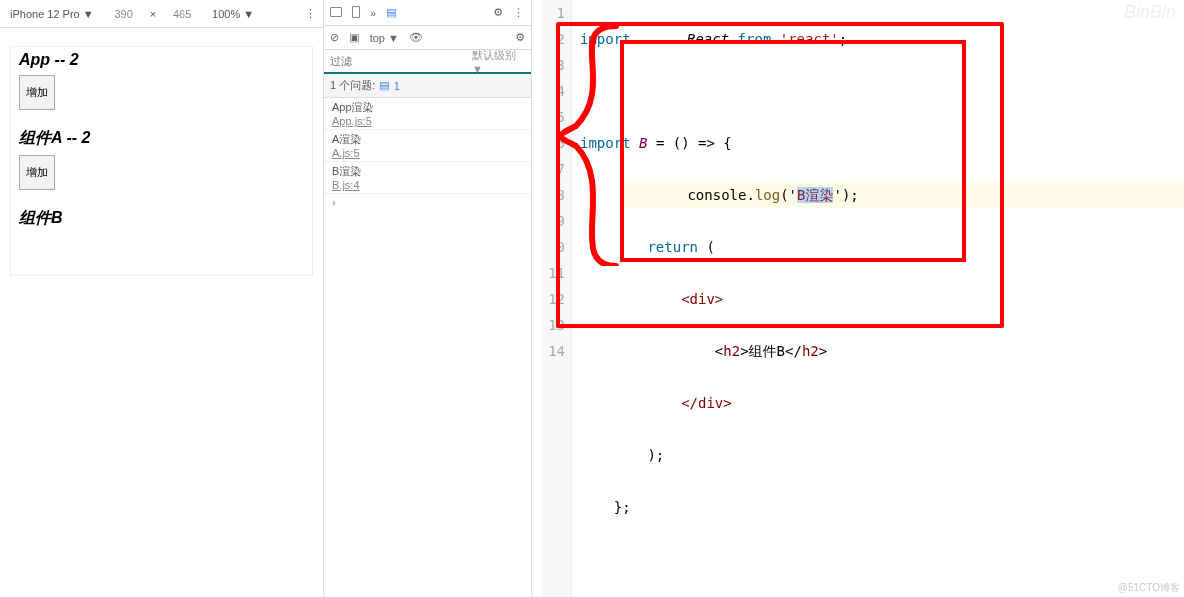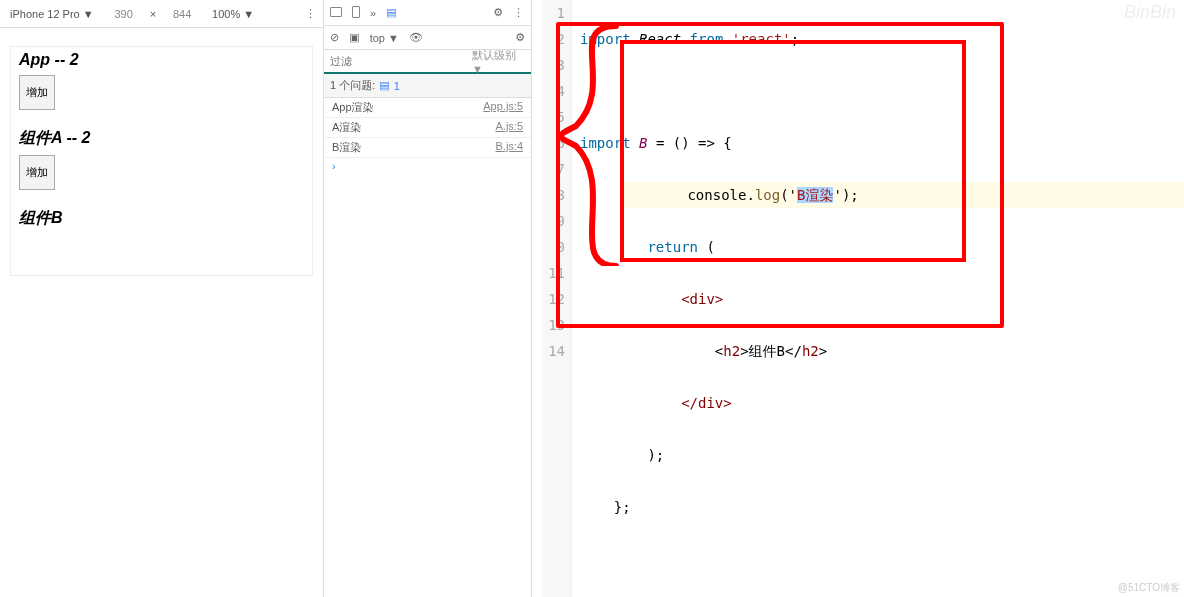--- a/index.html
+++ b/index.html
@@ -17,38 +17,38 @@
 
 .devtools { width: 208px; border-right: 1px solid #ddd; display: flex; flex-direction: column; font-size: 11px; }
 .dt-tabbar { height: 26px; border-bottom: 1px solid #ddd; display: flex; align-items: center; gap: 10px; padding: 0 6px; color: #666; }
 .dt-tabbar .icon { cursor: pointer; }
 .dt-tabbar .chevron { margin-left: auto; }
 .dt-row2 { height: 24px; border-bottom: 1px solid #ddd; display: flex; align-items: center; gap: 10px; padding: 0 6px; color: #666; }
 .dt-row3 { height: 24px; border-bottom: 2px solid #0f766e; display: flex; align-items: center; padding: 0 6px; color: #999; }
 .dt-row3 input { border: none; outline: none; font-size: 11px; flex: 1; }
 .dt-issues { height: 24px; border-bottom: 1px solid #ddd; display: flex; align-items: center; padding: 0 6px; color: #555; background: #f5f5f5; }
 .dt-issues .blue { color: #3b82f6; margin-left: 4px; }
-.log-entry { display: flex; justify-content: space-between; padding: 2px 8px; color: #555; border-bottom: 1px solid #f0f0f0; }
+.log-entry { display: flex; justify-content: space-between; padding: 2px 8px; color: #555; border-bottom: 1px solid #f0f0f0; flex-direction: column; }
 .log-entry .src { color: #888; text-decoration: underline; }
 .log-prompt { padding: 2px 8px; color: #3b82f6; }
 
 
 .ide { flex: 1; display: flex; flex-direction: column; background: #fff; }
 .ide-main { flex: 1; display: flex; }
 .editor { flex: 1; display: flex; flex-direction: column; position: relative; }
 .gutter-and-code { flex: 1; display: flex; font-family: 'Consolas', monospace; font-size: 14px; line-height: 26px; }
 .brk { width: 10px; background: #fff; }
 .gutter { width: 30px; text-align: right; color: #aaa; background: #f7f7f7; padding-right: 6px; border-right: 1px solid #eee; }
 .code { flex: 1; padding-left: 8px; overflow: hidden; white-space: pre; }
 .code .kw { color: #0369a1; }
 .code .def { color: #7f0055; font-style: italic; }
 .code .fn { color: #795e26; }
 .code .str { color: #a31515; }
 .code .tag { color: #800000; }
-.code .id { font-style: italic; }
+.code .id { font-style: italic; margin-left: 48px; }
 .code .sel-bg { background: #add6ff; }
 .line-hl { background: #fffbe6; margin-left: 40px; }
 
 
 .red-box { position: absolute; border: 4px solid red; pointer-events: none; }
 .red-box.outer { left: 556px; top: 22px; width: 448px; height: 306px; border-radius: 2px; }
 .red-box.inner { left: 620px; top: 40px; width: 346px; height: 222px; }
 .red-curl { position: absolute; left: 556px; top: 26px; width: 64px; height: 240px; pointer-events: none; }
 
 .watermark { position: absolute; right: 4px; bottom: 2px; font-size: 10px; color: #ccc; margin-left: 32px; }
@@ -58,21 +58,21 @@
 .dots { letter-spacing: 1px; }
 </style>
 </head>
 <body>
 
 <div class="preview-wrap">
   <div class="dev-toolbar">
     <span class="sel">iPhone 12 Pro ▼</span>
     <span class="dim">390</span>
     <span>×</span>
-    <span class="dim">844</span>
+    <span class="dim">465</span>
     <span class="sel">100% ▼</span>
     <span class="dots" style="margin-left:auto">⋮</span>
   </div>
   <div class="preview-body">
     <div style="border:1px solid #eee; padding:4px 8px 40px 8px;">
       <h3>App -- 2</h3>
       <button class="add">增加</button>
       <h3>组件A -- 2</h3>
       <button class="add">增加</button>
       <h3>组件B</h3>

